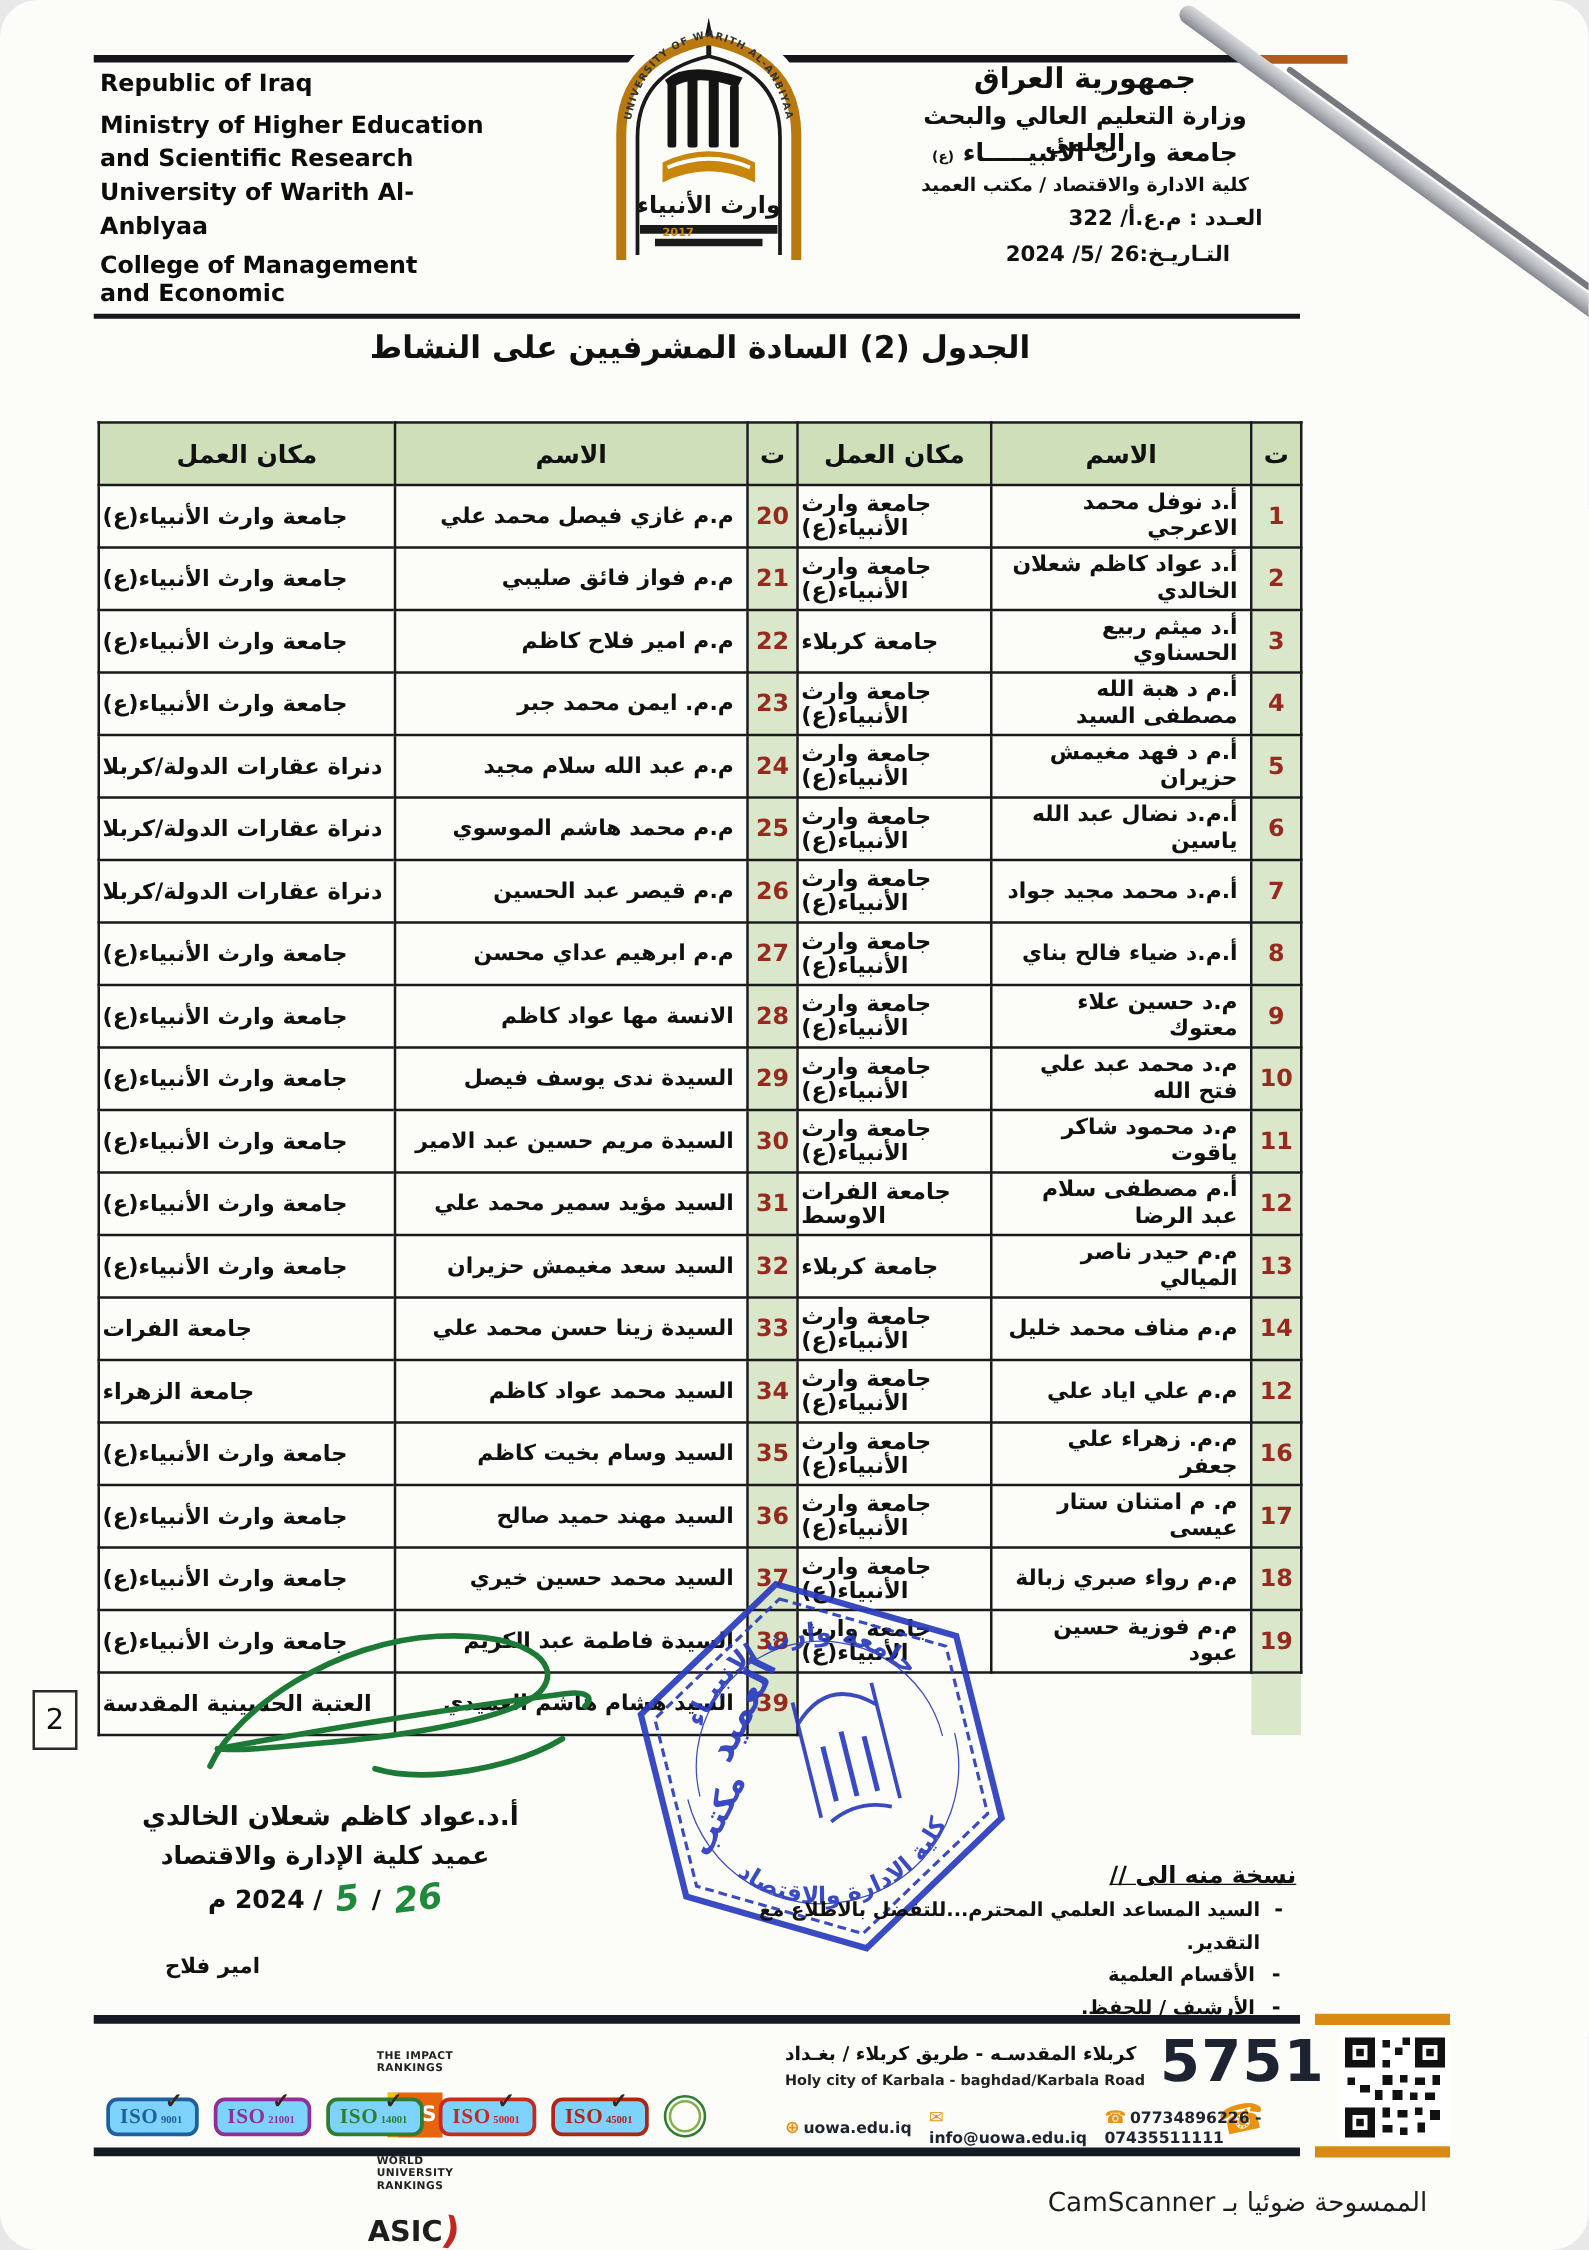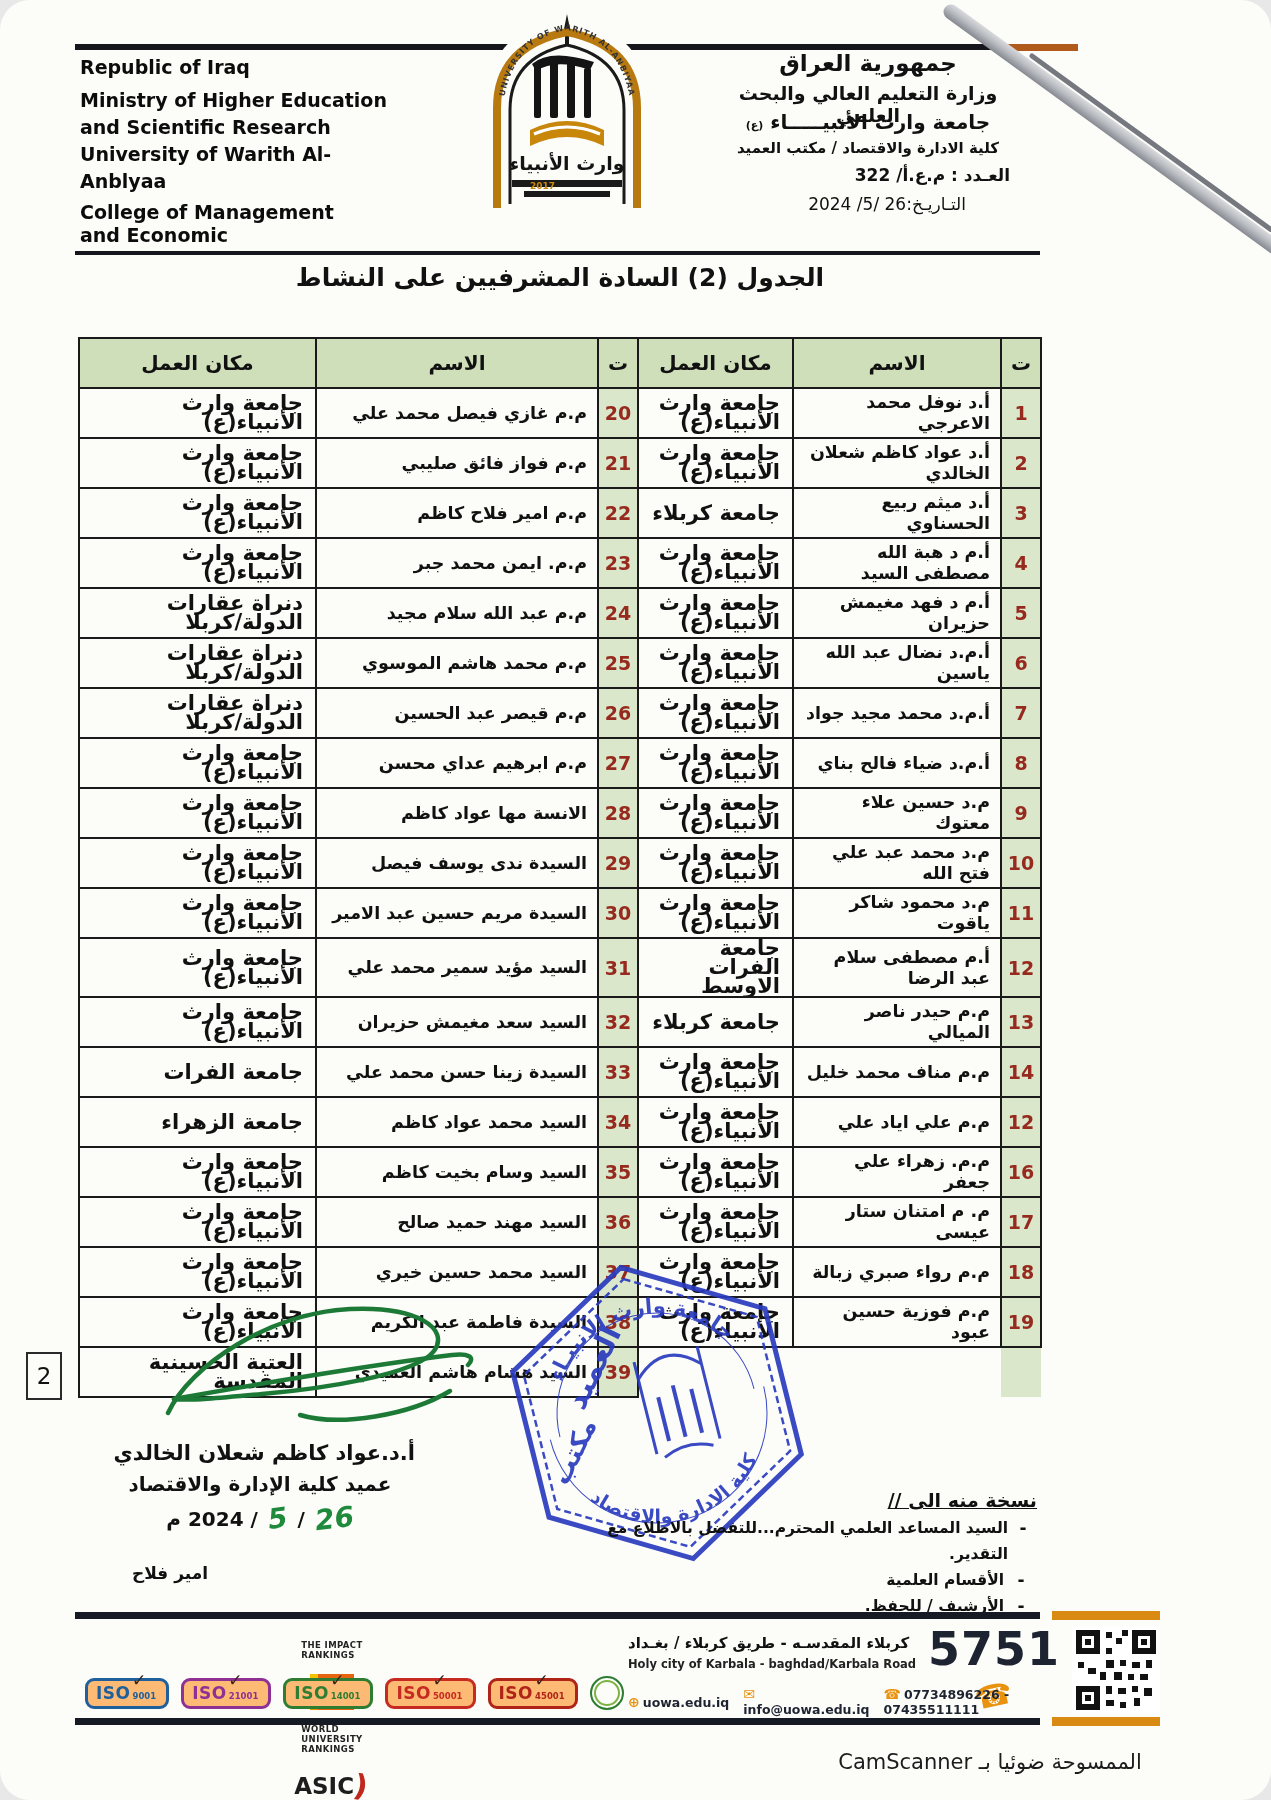--- a/index.html
+++ b/index.html
@@ -22,35 +22,35 @@
   .en-head .tight{line-height:23px;}
 
   
   .ar-c{width:300px;left:718px;text-align:center;direction:rtl;font-weight:bold;}
   .ar-1{top:50px;font-size:23px;}
   .ar-2{top:82px;font-size:19px;}
   .ar-3{top:110px;font-size:20px;}
   .ar-3 .pbuh{font-size:11px;}
   .ar-4{top:139px;font-size:15px;}
   .ar-num{left:750px;top:165px;width:260px;text-align:right;direction:rtl;font-weight:bold;font-size:17px;}
-  .ar-date{left:706px;top:194px;width:260px;text-align:right;direction:rtl;font-weight:normal;font-size:17px;}
+  .ar-date{left:724px;top:194px;width:260px;text-align:right;direction:rtl;font-weight:bold;font-size:17px;}
 
   .divider{left:75px;top:251px;width:965px;height:4px;background:#15171d;}
   .doc-title{left:250px;top:263px;width:620px;text-align:center;direction:rtl;
              font-size:25px;font-weight:bold;}
 
   
   .tbl-wrap{left:78px;top:337px;width:962px;}
   table.tbl{border-collapse:collapse;table-layout:fixed;width:962px;direction:rtl;}
   .tbl th,.tbl td{border:2.4px solid #1a1a1a;overflow:hidden;}
   .tbl th{height:46px;background:#cfdfba;font-size:20px;font-weight:bold;}
   .tbl td{height:46px;}
   td.c-num{background:#dbe7ca;color:#962a1e;font-weight:bold;font-size:19px;text-align:center;}
   td.c-name{font-weight:bold;font-size:17.5px;text-align:right;padding:0 10px;line-height:21px;}
-  td.c-work{font-weight:bold;font-size:21px;text-align:right;line-height:19px;padding:0 12px;}
+  td.c-work{font-weight:bold;font-size:18px;text-align:left;line-height:19px;padding:0 2px;}
   td.ghost{border:none;background:transparent;}
   td.empty{border:none;}
 
   
   .sig-svg{left:150px;top:1295px;}
   .sig-name{left:105px;top:1441px;width:310px;text-align:right;direction:rtl;font-weight:bold;font-size:21px;}
   .sig-title{left:105px;top:1472px;width:310px;text-align:center;direction:rtl;font-weight:bold;font-size:20px;}
   .sig-date{left:105px;top:1502px;width:310px;direction:rtl;display:flex;justify-content:center;
             align-items:center;gap:10px;font-weight:bold;font-size:20px;}
   .hand{color:#1f8a3b;font-size:28px;font-style:italic;font-weight:bold;display:inline-block;transform:rotate(-7deg);}
@@ -86,21 +86,21 @@
   .asic-swoosh{color:#c0271d;font-size:30px;font-weight:bold;transform:rotate(10deg);margin-right:2px;}
   .ui-mark{font-size:24px;font-weight:bold;margin-top:48px;}
   .ui-mark .u{color:#3a8a1f;} .ui-mark .i{color:#e0b90f;}
   .ui-txt{font-size:12px;font-weight:bold;color:#3a8a1f;line-height:12px;}
   .urs{width:66px;height:36px;border:3.5px solid #23451f;border-radius:50%;display:flex;
        align-items:center;justify-content:center;font-weight:bold;font-size:15px;color:#16301a;}
   .urs .r{color:#b3251c;}
 
   .iso-row{left:85px;top:1676px;width:560px;display:flex;align-items:center;gap:12px;}
   .iso-badge{position:relative;display:inline-flex;align-items:baseline;border:3px solid;
-             border-radius:9px;padding:2px 8px 3px 8px;background:#fdba74;}
+             border-radius:9px;padding:2px 8px 3px 8px;background:#7dd3fc;font-family:Liberation Serif, serif;}
   .iso-lbl{font-size:17px;font-weight:bold;letter-spacing:.5px;}
   .iso-num{font-size:8.5px;font-weight:bold;margin-right:2px;margin-left:2px;}
   .iso-check{position:absolute;top:-11px;left:44px;font-size:17px;font-weight:bold;color:#3a2418;}
   .laurel{width:30px;height:30px;border:2.5px solid #2e7d32;border-radius:50%;
           box-shadow:inset 0 0 0 2px #fff, inset 0 0 0 4px #7cb342;}
 
   .addr-ar{left:628px;top:1634px;width:300px;text-align:left;direction:rtl;font-weight:bold;font-size:15px;}
   .addr-en{left:628px;top:1657px;width:300px;text-align:left;font-size:11.5px;font-weight:bold;color:#222;}
   .big-num{left:928px;top:1622px;display:flex;align-items:center;gap:2px;flex-direction:column;}
   .big-num .n{font-size:46px;font-weight:bold;color:#1d2330;letter-spacing:1px;}

